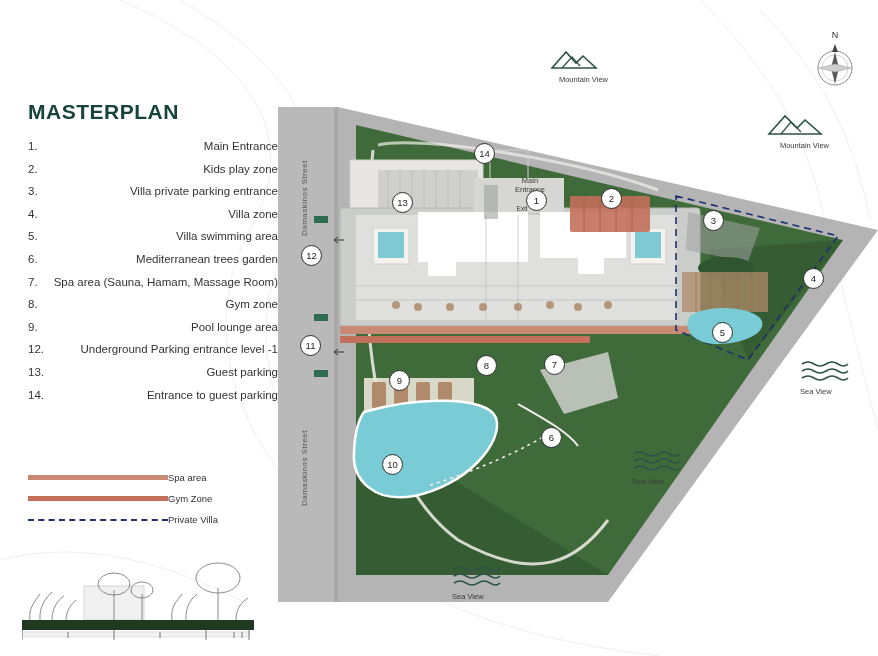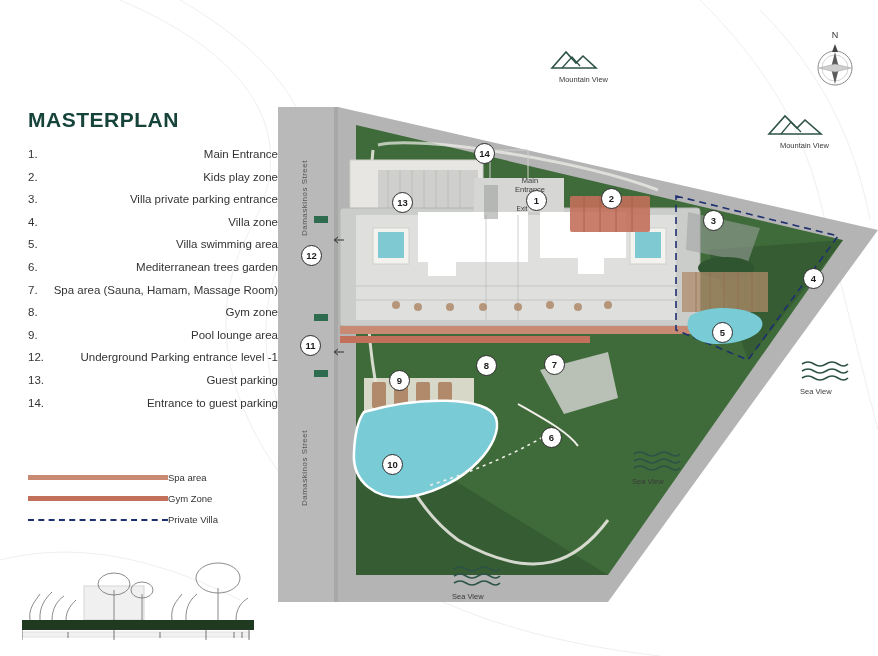--- a/index.html
+++ b/index.html
@@ -10,21 +10,21 @@
     color:#2b2b2b;
     overflow:hidden;
     position:relative;
   }
   #root{position:absolute;left:0;top:0;width:878px;height:656px;}
 
   
   .panel{position:absolute;left:28px;top:100px;width:250px;}
   .title{
     font-size:21px;font-weight:700;letter-spacing:.5px;
-    color:#16433a;margin:8px 0 16px 0;
+    color:#16433a;margin:0 0 16px 0;
   }
   .legend-list{list-style:none;margin:0;padding:0;}
   .legend-list li{
     display:flex;align-items:flex-start;
     font-size:11.5px;color:#333;margin-bottom:9.4px;line-height:1.15;
   }
   .legend-list li .num{width:22px;flex:0 0 22px;color:#333;}
   .legend-list li .lbl{flex:1;text-align:right;}
 
   .swatches{position:absolute;left:28px;top:472px;width:230px;}
@@ -45,21 +45,21 @@
   .map{position:absolute;left:278px;top:0;width:600px;height:656px;}
   .road-label{
     position:absolute;font-size:8px;color:#555;
     writing-mode:vertical-rl;transform:rotate(180deg);
     letter-spacing:.5px;
   }
 
   .marker{
     position:absolute;width:19px;height:19px;border-radius:50%;
     background:#fff;border:1px solid #2c2c2c;
-    font-size:9.5px;font-weight:700;color:#1d1d1d;
+    font-size:9.5px;font-weight:400;color:#1d1d1d;
     display:flex;align-items:center;justify-content:center;
     z-index:30;
   }
 
   .note{position:absolute;font-size:7.5px;color:#3a3a3a;text-align:center;line-height:1.25;}
 
   .compass{position:absolute;right:16px;top:30px;width:54px;height:60px;}
   .compass .n{
     position:absolute;top:0;left:50%;transform:translateX(-50%);
     font-size:9px;color:#333;

